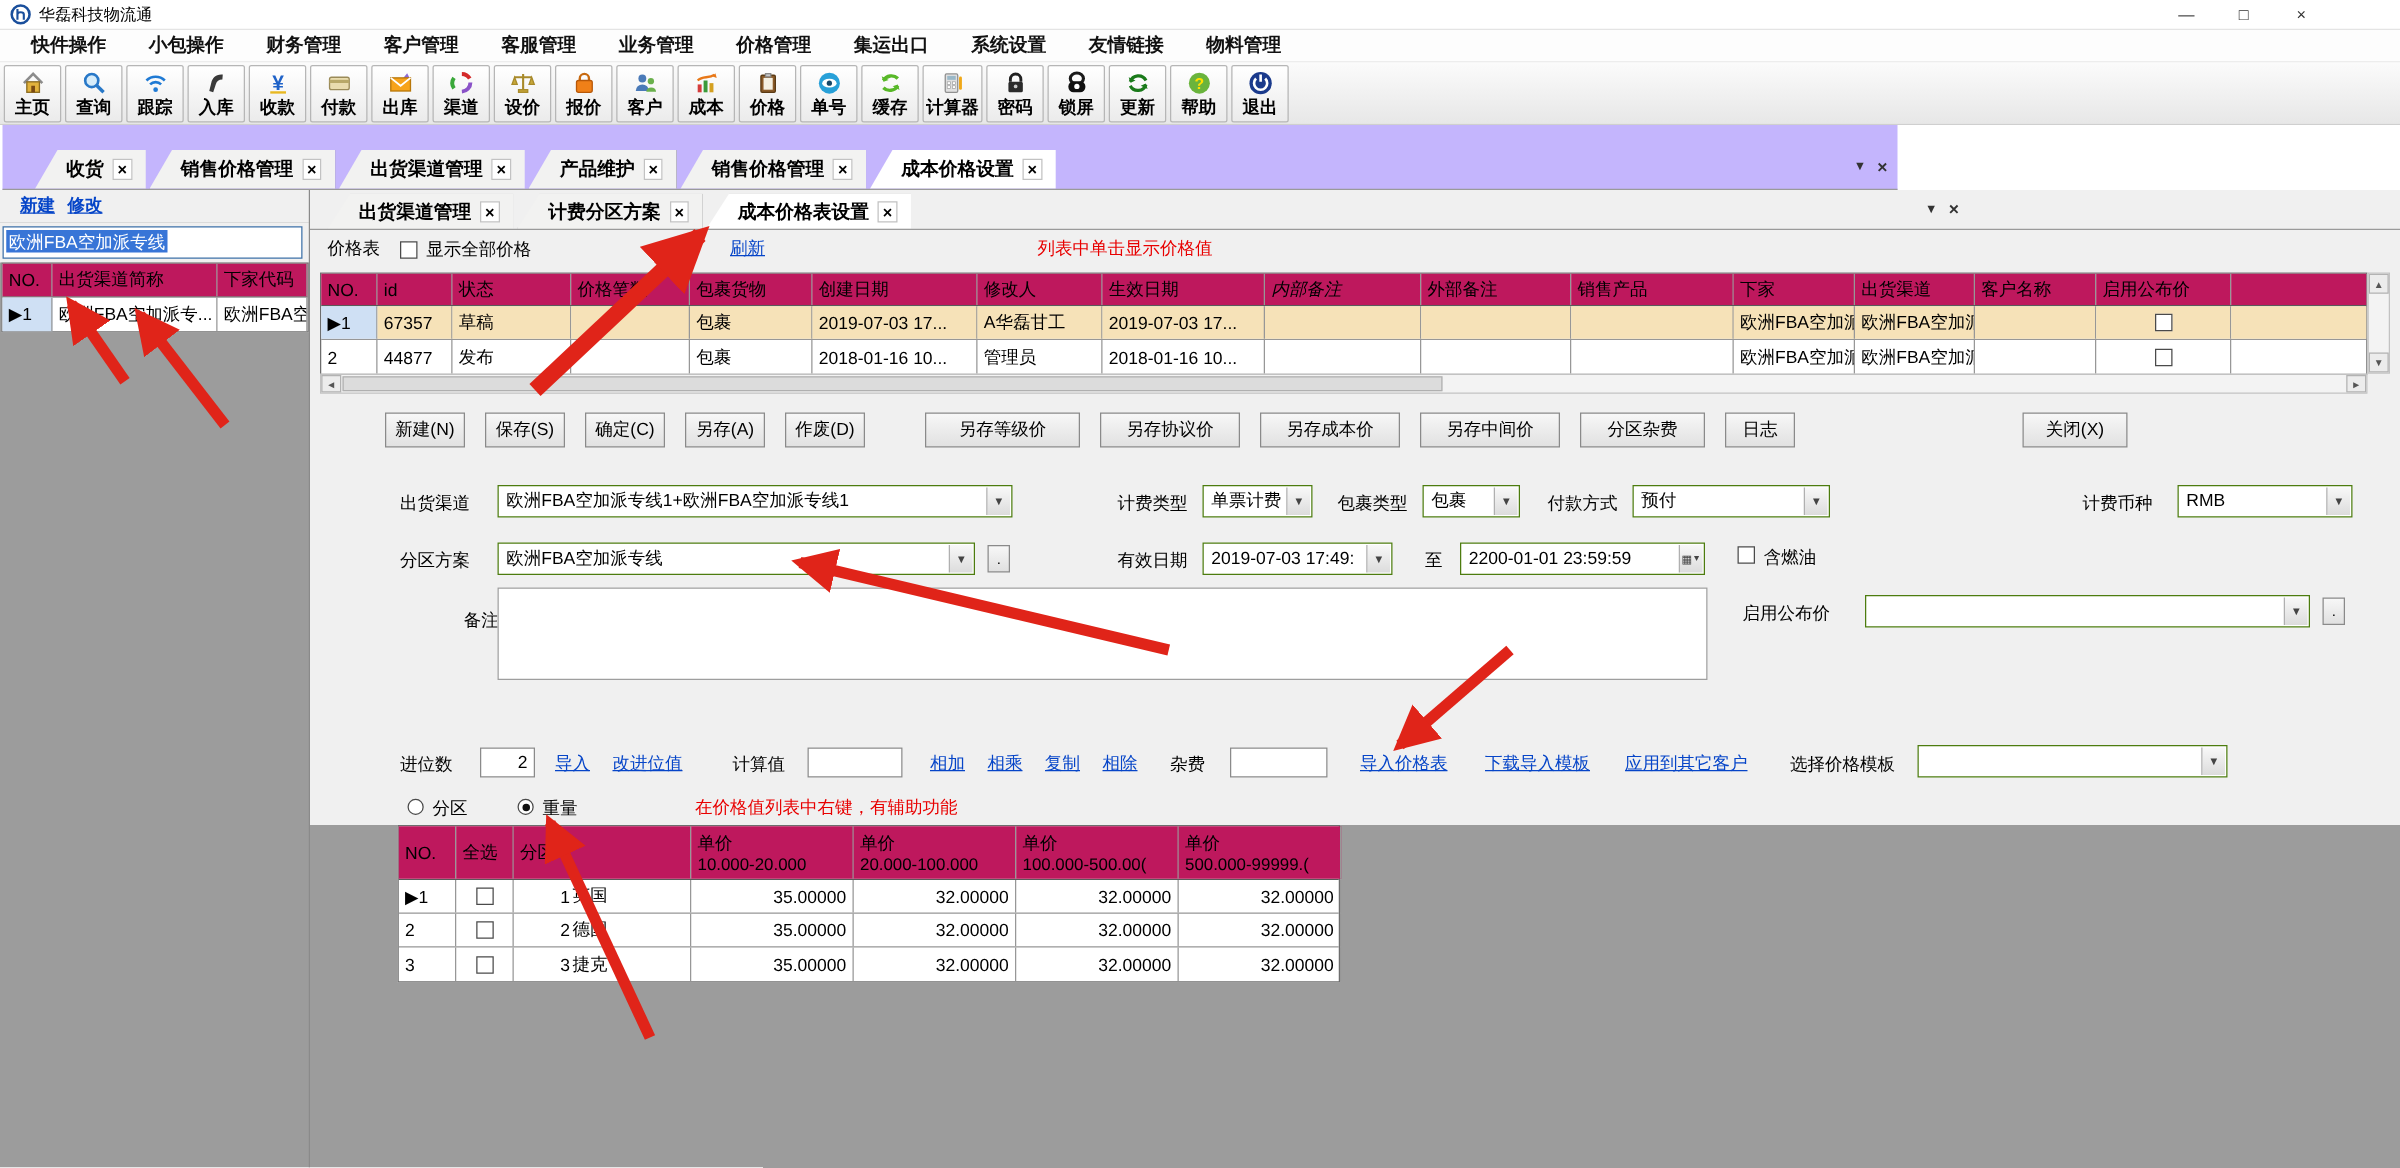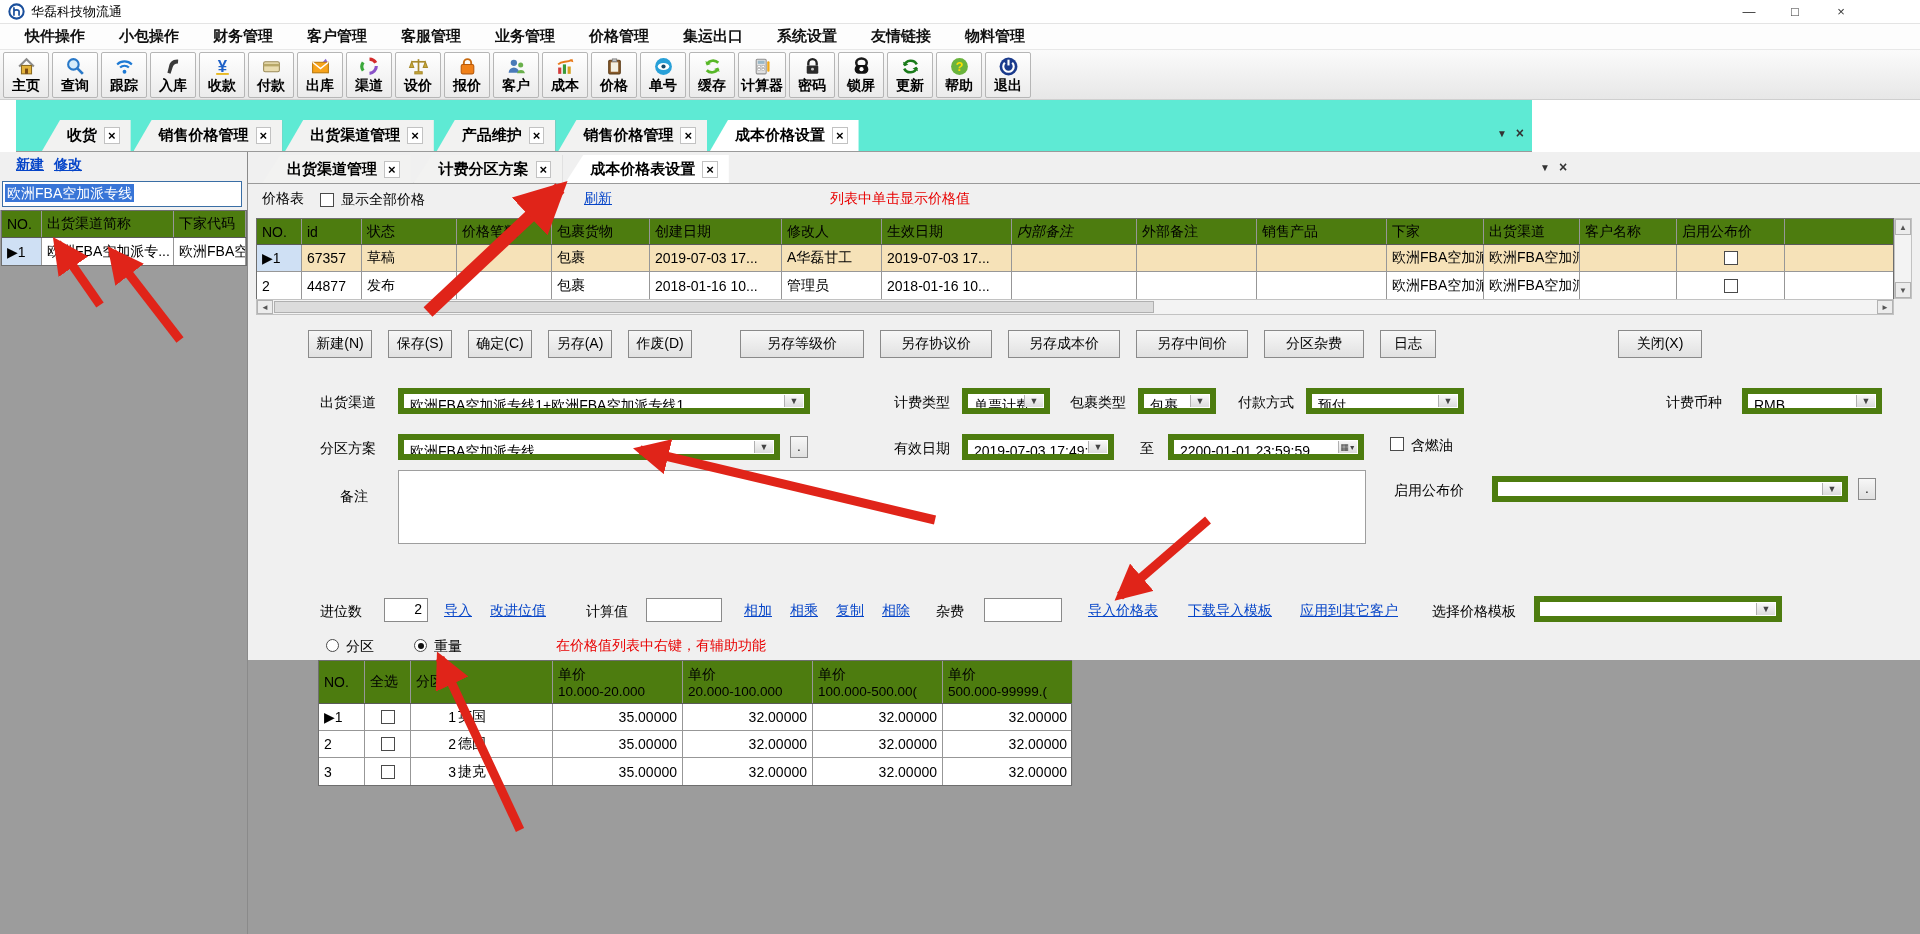--- a/index.html
+++ b/index.html
@@ -18,21 +18,21 @@
   #menubar { left:0; top:24px; width:1920px; height:26px; background:#fdfdfd; border-bottom:1px solid #e8e8e8; display:flex; align-items:center; padding-left:8px; }
   .menu-item { padding:0 17px; font-size:15px; font-weight:bold; color:#111; }
 
   
   #toolbar { left:0; top:50px; width:1920px; height:50px; background:linear-gradient(#fbfbfb,#e7e7e7); border-bottom:1px solid #cfcfcf; display:flex; align-items:center; padding:0 3px; gap:3px; }
   .tool-btn { min-width:46px; height:46px; display:flex; flex-direction:column; align-items:center; justify-content:center; background:linear-gradient(#ffffff,#ebebeb); border:1px solid #b6b6b6; border-radius:2px; padding:1px 2px; }
   .tool-icon, .tool-icon svg { width:21px; height:21px; display:block; }
   .tool-label { font-size:14px; font-weight:bold; line-height:1.15; white-space:nowrap; }
 
   
-  #maintab-strip { left:16px; top:100px; width:1516px; height:52px; background:#5eead4; border-bottom:1px solid #9a9a9a; }
+  #maintab-strip { left:2px; top:100px; width:1516px; height:52px; background:#c4b5fd; border-bottom:1px solid #9a9a9a; }
   #maintabs { position:absolute; left:26px; bottom:0; display:flex; align-items:flex-end; }
   #innertab-strip { left:248px; top:152px; width:1672px; height:32px; background:#f0f0f0; border-bottom:1px solid #9a9a9a; }
   #innertabs { position:absolute; left:14px; bottom:0; display:flex; align-items:flex-end; }
   .tab { height:31px; display:flex; align-items:center; gap:7px; padding:0 11px 0 25px; background:#f2f2f1;
          clip-path:polygon(18px 0,100% 0,100% 100%,0 100%); margin-right:3px;
          filter:drop-shadow(0 -1px 0 #a2a2a2) drop-shadow(1px 0 0 #a2a2a2) drop-shadow(-1px 0 0 #a2a2a2); }
   #innertabs .tab { height:28px; }
   .tab.active { background:#fff; }
   .tab-label { font-size:15px; font-weight:bold; white-space:nowrap; }
   .tab-close { font-size:13px; font-weight:bold; background:#fff; border:1px solid #c2c2c2; line-height:15px; padding:0 3px; }
@@ -49,39 +49,39 @@
   #left-filter { position:absolute; left:2px; top:3px; width:240px; height:26px; background:#fff; border:1px solid #3a6ea5; padding:3px 2px; }
   #left-filter .sel { background:#3875d7; color:#fff; font-size:14px; padding:1px 2px; white-space:nowrap; }
 
   
   .tbl { position:absolute; background:#fff; border:1px solid #6e6e6e; font-size:14px; }
   .trow { display:flex; border-bottom:1px solid #979797; }
   .trow:last-child { border-bottom:none; }
   .tcell { border-right:1px solid #979797; padding:0 5px; display:flex; align-items:center; overflow:hidden; white-space:nowrap; flex:0 0 auto; }
   .tcell.fill { flex:1 1 auto; border-right:none; }
   .thead { border-bottom:1px solid #5a5a5a; }
-  .thead .tcell { background:#4d7c0f; }
+  .thead .tcell { background:#be185d; }
   .sel-row .tcell { background:var(--selrow,#f6e2b8); }
   .marker-cell { background:#cfe0f4 !important; }
   .num-cell { justify-content:flex-end; }
   .center-cell { justify-content:center; }
 
   .cb { width:14px; height:14px; border:1px solid #4a4a4a; background:#fff; display:inline-block; flex:none; }
   .radio { width:13px; height:13px; border:1px solid #4a4a4a; border-radius:50%; background:#fff; display:inline-flex; align-items:center; justify-content:center; flex:none; }
   .radio.sel::after { content:''; width:6px; height:6px; border-radius:50%; background:#111; }
 
   
   #right-bg { left:248px; top:184px; width:1672px; height:476px; background:#f0f0f0; }
   #gray-bottom { left:248px; top:660px; width:1672px; height:274px; background:#9c9c9c; }
 
   .lbl { font-size:14px; color:#000; white-space:nowrap; }
   .hint-red { color:var(--hintred,#e80000); font-size:14px; white-space:nowrap; }
 
   
-  .combo { position:absolute; background:#fff; border:6px solid #4d7c0f; height:26px; padding:3px 24px 3px 6px; font-size:14px; white-space:nowrap; overflow:hidden; }
+  .combo { position:absolute; background:#fff; border:1px solid #4d7c0f; height:26px; padding:3px 24px 3px 6px; font-size:14px; white-space:nowrap; overflow:hidden; }
   .combo .combo-arrow { position:absolute; right:1px; top:1px; bottom:1px; width:19px; background:linear-gradient(#f8f8f8,#dcdcdc); border-left:1px solid #b0b0b0; display:flex; align-items:center; justify-content:center; font-size:9px; color:#444; }
   .inp { position:absolute; background:#fff; border:1px solid #8a8a8a; height:24px; font-size:14px; padding:2px 5px; }
   .inp.num { text-align:right; }
   .btn { position:absolute; height:28px; background:linear-gradient(#f7f7f7,#e1e1e1); border:1px solid #8a8a8a; display:flex; align-items:center; justify-content:center; font-size:14px; white-space:nowrap; }
   #action-row { left:308px; top:330px; display:flex; }
   #action-row .btn { position:static; }
   .dot-btn { position:absolute; width:18px; height:22px; background:linear-gradient(#f7f7f7,#e0e0e0); border:1px solid #8a8a8a; display:flex; align-items:center; justify-content:center; font-size:12px; }
 
   
   .sb-btn { background:#ececec; border:1px solid #b2b2b2; display:flex; align-items:center; justify-content:center; font-size:8px; color:#555; }
@@ -561,21 +561,21 @@
 <div class="combo" style="left:1168px; top:434px; width:196px;">
   <span>2200-01-01 23:59:59</span>
   <span class="combo-arrow">
       <span>▦</span>
       <span style="font-size:7px;">▼</span>
     </span>
 </div>
 <span class="abs cb" style="left:1390px; top:437px;"></span>
 <span class="abs lbl" style="left:1411px; top:437px;">含燃油</span>
 
-<span class="abs lbl" style="left:340px; top:488px;">备注</span>
+<span class="abs lbl" style="left:371px; top:488px;">备注</span>
 <div class="abs" id="remark-box"></div>
 <span class="abs lbl" style="left:1394px; top:482px;">启用公布价</span>
 <div class="combo" style="left:1492px; top:476px; width:356px;">
   <span class="combo-arrow">▼</span>
 </div>
 <span class="dot-btn" style="left:1858px; top:478px;">.</span>
 
 <span class="abs lbl" style="left:320px; top:603px;">进位数</span>
 <div class="inp num" style="left:384px; top:598px; width:44px;">2</div>
 <span class="abs lnk" style="left:444px; top:602px;">导入</span>

